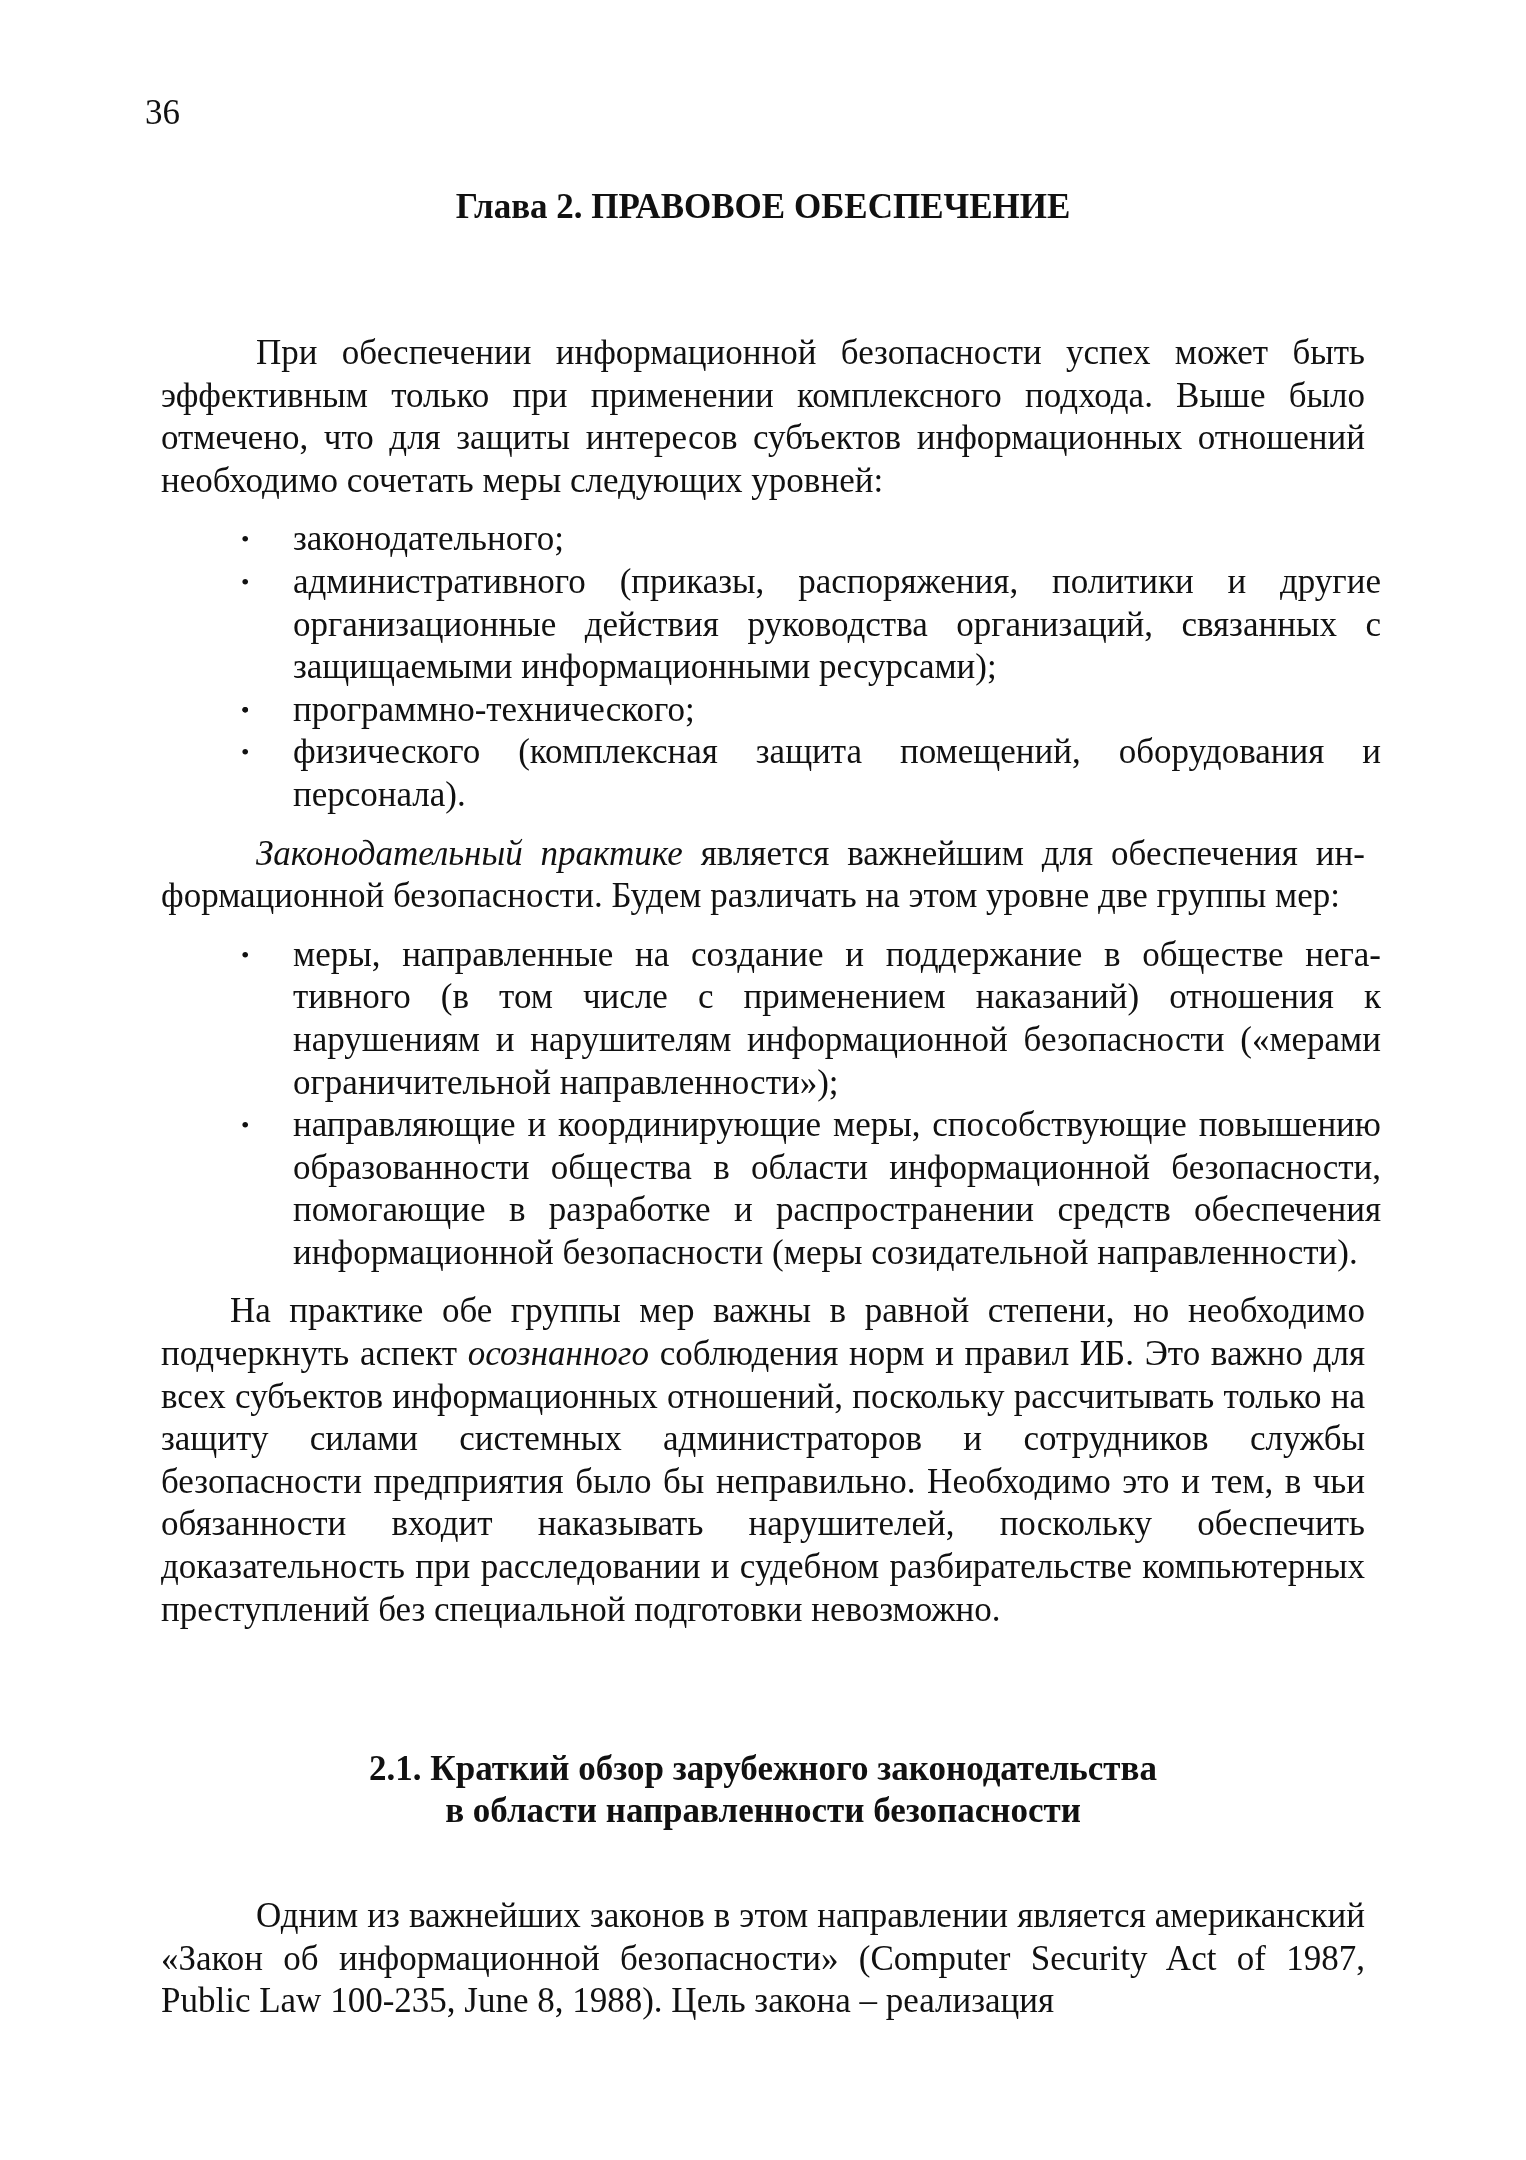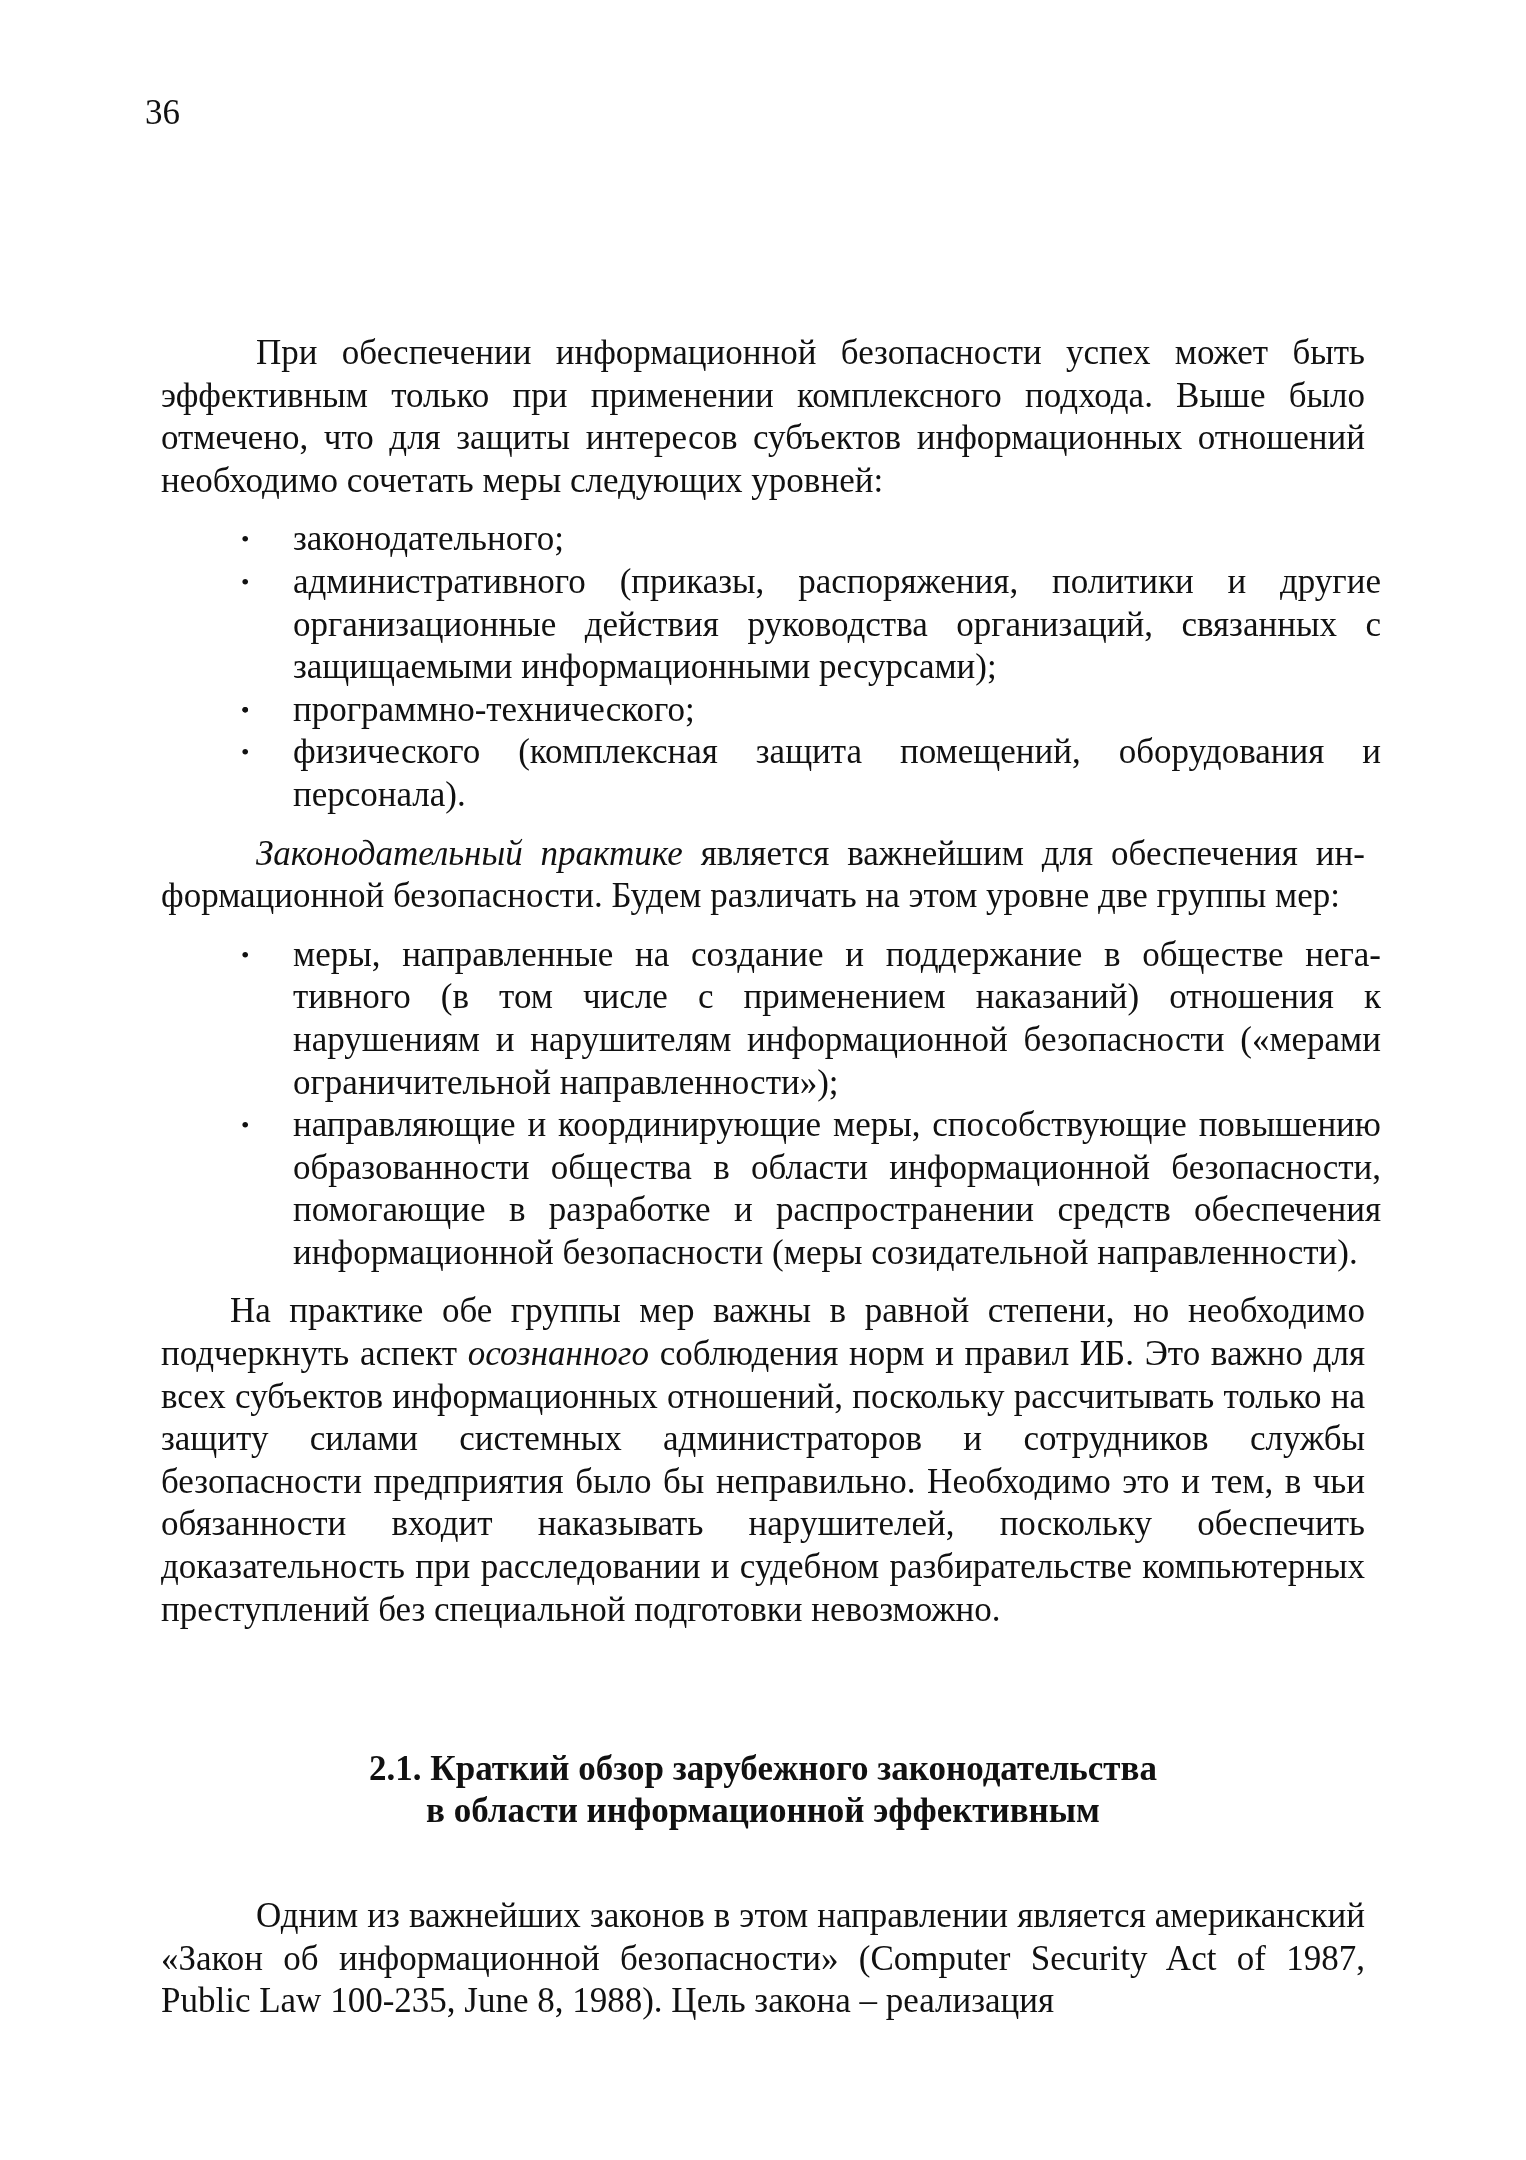--- a/index.html
+++ b/index.html
@@ -97,20 +97,21 @@
   }
 </style>
 </head>
 <body>
 
 <div class="page">
 
   <div class="page-number">36</div>
 
   <h1 class="chapter-title">
+    <span>Глава 2. ПРАВОВОЕ ОБЕСПЕЧЕНИЕ</span>
   </h1>
 
   <div class="body-block">
     <p class="indent">При обеспечении информационной безопасности успех может быть эффективным только при применении комплексного подхода. Выше было отмечено, что для защиты интересов субъектов информационных отноше­ний необходимо сочетать меры следующих уровней:</p>
 
     <ul class="bullets">
       <li><span class="bullet">•</span><span>законодательного;</span></li>
       <li><span class="bullet">•</span><span>административного (приказы, распоряжения, политики и другие организационные действия руководства организаций, связанных с защищаемыми информационными ресурсами);</span></li>
       <li><span class="bullet">•</span></li>
       <li><span class="bullet">•</span><span>программно-технического;</span></li>
@@ -122,20 +123,20 @@
     <ul class="bullets">
       <li><span class="bullet">•</span><span>меры, направленные на создание и поддержание в обществе нега­тивного (в том числе с применением наказаний) отношения к нарушениям и нарушителям информационной безопасности («мерами ограничительной направленности»);</span></li>
       <li><span class="bullet">•</span><span>направляющие и координирующие меры, способствующие по­вышению образованности общества в области информационной безопасности, помогающие в разработке и распространении средств обеспечения информационной безопасности (меры сози­дательной направленности).</span></li>
     </ul>
 
     <p class="indent-small"><span>На практике обе группы мер важны в равной степени, но необходимо подчеркнуть аспект </span><em>осознанного</em><span> соблюдения норм и правил ИБ. Это важно для всех субъектов информационных отношений, поскольку рассчитывать только на защиту силами системных администраторов и сотрудников службы безопасности предприятия было бы неправильно. Необходимо это и тем, в чьи обязанности входит наказывать нарушителей, поскольку обес­печить доказательность при расследовании и судебном разбирательстве компьютерных преступлений без специальной подготовки невозможно.</span></p>
   </div>
 
   <h2 class="section-title">
     <span>2.1. Краткий обзор зарубежного законодательства</span>
-    <span>в области информационной эффективным</span>
+    <span>в области направленности безопасности</span>
   </h2>
 
   <div class="body-block-2">
     <p class="indent">Одним из важнейших законов в этом направлении является амери­канский «Закон об информационной безопасности» (Computer Security Act of 1987, Public Law 100-235, June 8, 1988). Цель закона – реализация</p>
   </div>
 
 </div>
 
 </body></html>

